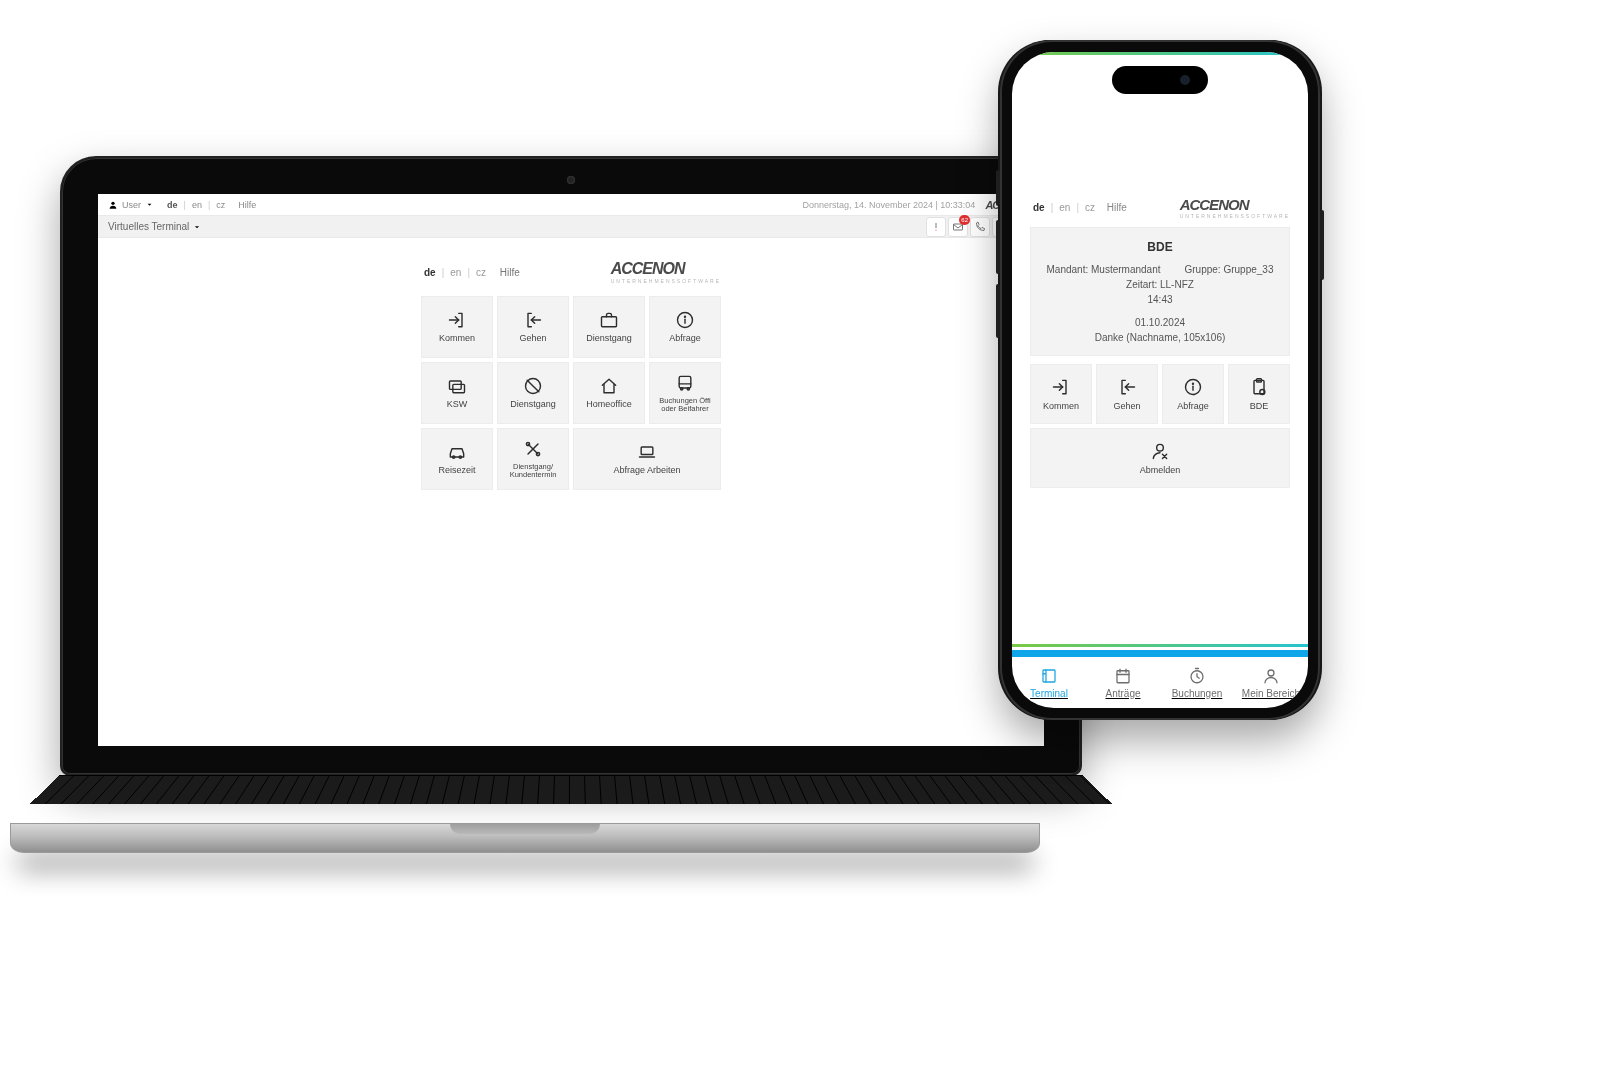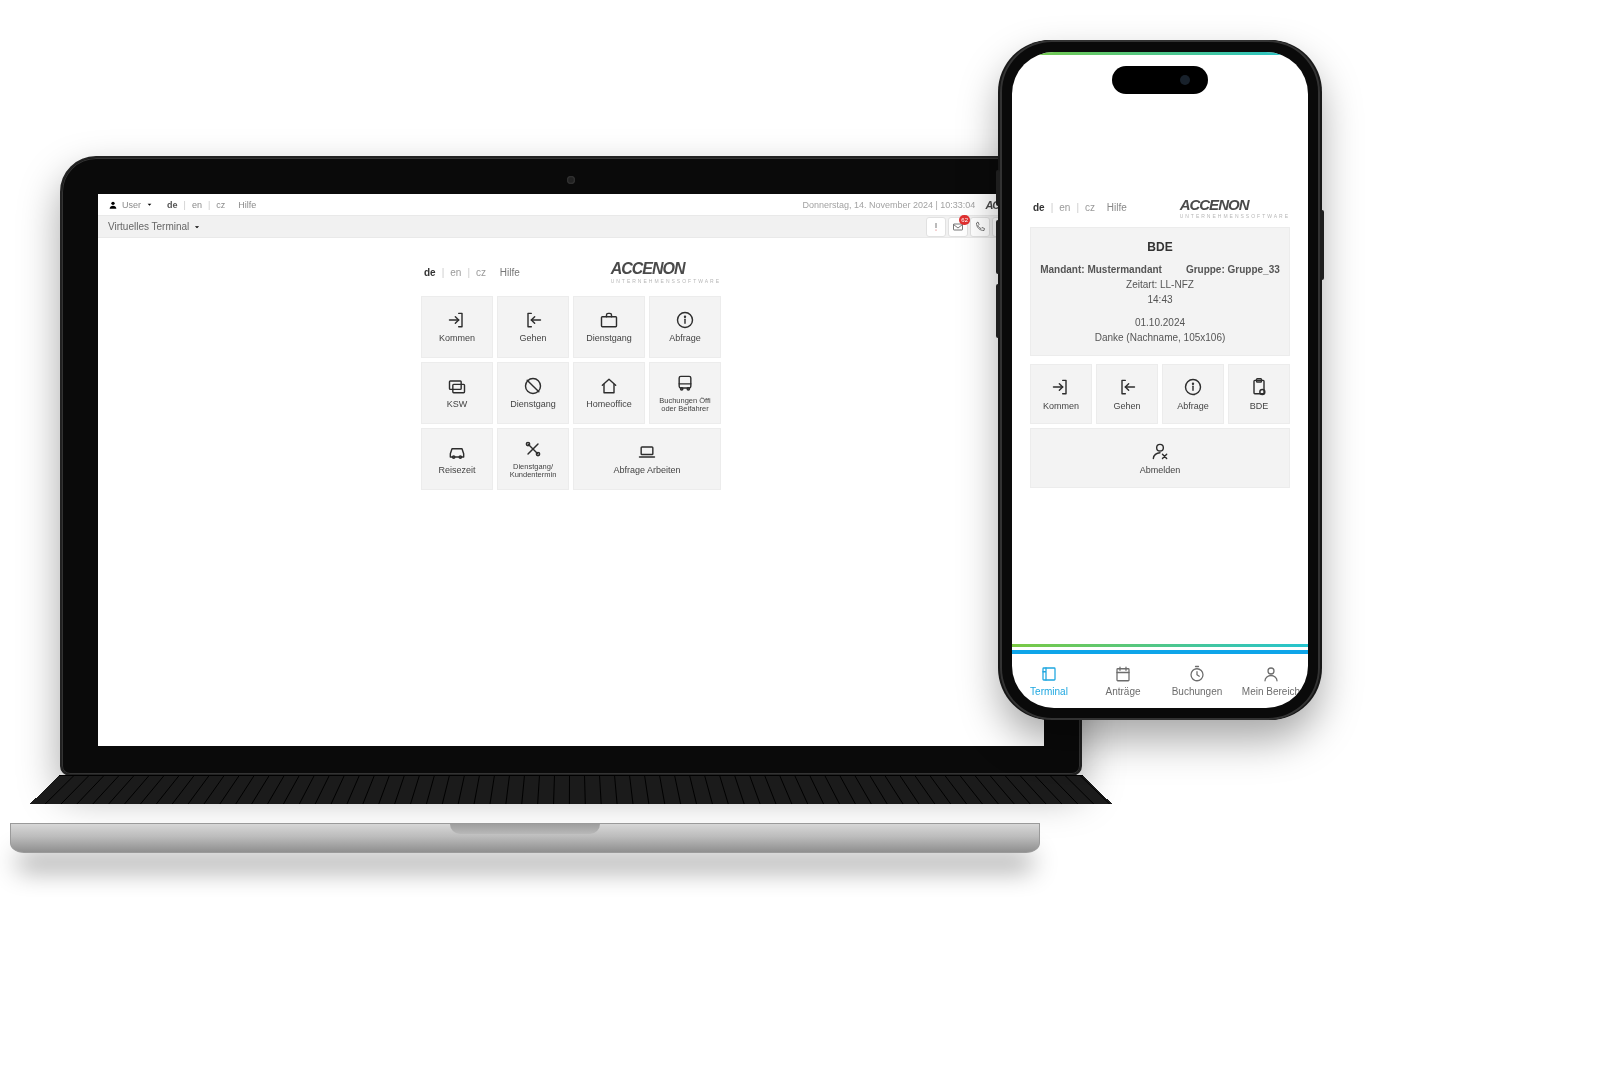--- a/index.html
+++ b/index.html
@@ -95,28 +95,28 @@
   .ph-accent{height:3px;background:linear-gradient(90deg,#7ac943 0%, #25c4d0 100%);}
   .ph-spacer-top{height:140px;}
   .ph-content{flex:0 0 auto; padding:0 18px;}
   .ph-hdr{display:flex;justify-content:space-between;align-items:center;font-size:10px;color:#888;height:24px;}
   .ph-langs span{padding:0 3px;color:#9a9a9a;}
   .ph-langs span.sel{font-weight:bold;color:#333;}
   .ph-help{margin-left:6px;}
   .ph-logo .logo-main{font-size:15px;}
   .ph-info{background:#f3f3f3;border:1px solid #ececec;margin-top:8px;padding:10px 8px;text-align:center;font-size:10px;color:#555;line-height:1.5;}
   .ph-info .title{font-weight:bold;font-size:12px;color:#333;margin-bottom:6px;}
-  .ph-info .row{display:flex;justify-content:center;gap:24px;font-weight:bold;}
+  .ph-info .row{display:flex;justify-content:center;gap:24px;}
   .ph-grid{display:grid;grid-template-columns:repeat(4,1fr);gap:4px;margin-top:8px;}
   .ph-btn{background:#f3f3f3;border:1px solid #ececec;height:60px;display:flex;flex-direction:column;justify-content:center;align-items:center;gap:4px;cursor:pointer;}
   .ph-btn svg{width:20px;height:20px;stroke:#2d2d2d;fill:none;stroke-width:1.7;stroke-linecap:round;stroke-linejoin:round;}
   .ph-btn .lbl{font-size:9px;color:#444;}
   .ph-btn.full{grid-column:1/-1;}
   .ph-flex-grow{flex:1;}
-  .ph-tabbar{height:58px;border-top:4px solid #0ea5e9;display:grid;grid-template-columns:repeat(4,1fr);}
+  .ph-tabbar{height:58px;border-top:7px solid #0ea5e9;display:grid;grid-template-columns:repeat(4,1fr);text-decoration:underline;}
   .ph-tab{display:flex;flex-direction:column;justify-content:center;align-items:center;gap:3px;font-size:10px;color:#6d6d6d;cursor:pointer;}
   .ph-tab.active{color:#1ea7e0;}
   .ph-tab svg{width:18px;height:18px;stroke:currentColor;fill:none;stroke-width:1.7;stroke-linecap:round;stroke-linejoin:round;}
   .ph-accent-bottom{height:3px;background:linear-gradient(90deg,#7ac943 0%, #25c4d0 100%);margin-bottom:3px;}
 </style>
 </head>
 <body>
 
 <svg width="0" height="0" style="position:absolute">
   <defs>

